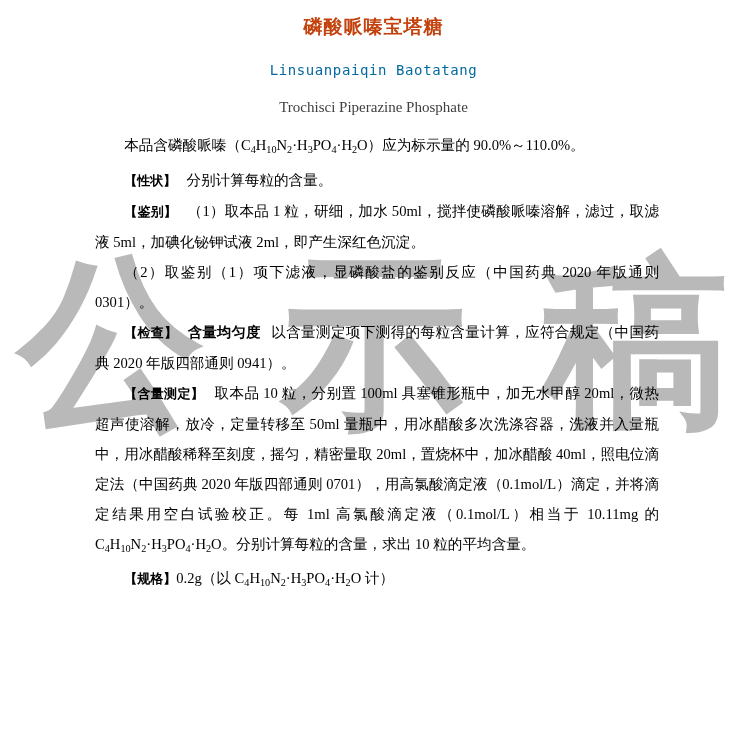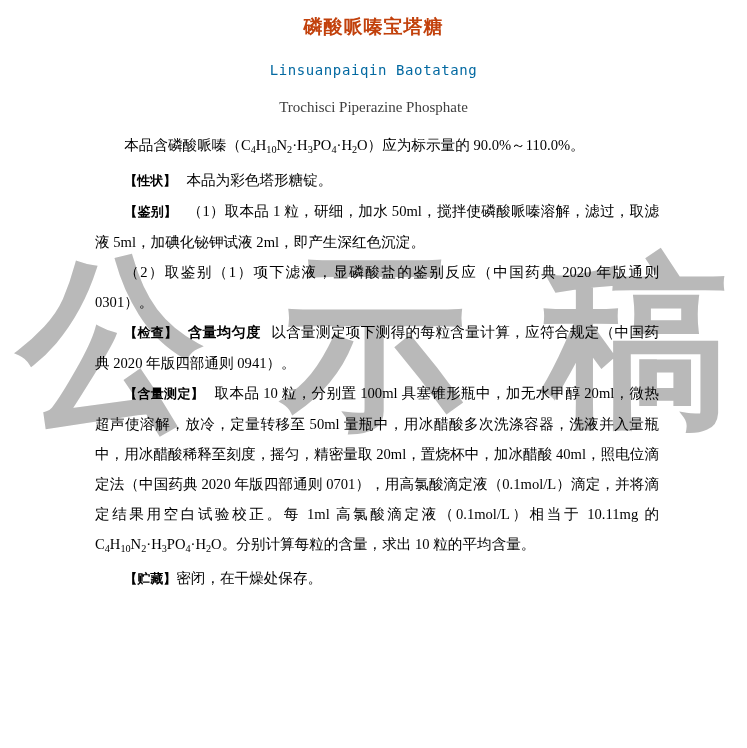--- a/index.html
+++ b/index.html
@@ -119,29 +119,29 @@
   <div class="title-block">
     <h1 class="doc-title">磷酸哌嗪宝塔糖</h1>
     <p class="doc-pinyin">Linsuanpaiqin Baotatang</p>
     <p class="doc-latin">Trochisci Piperazine Phosphate</p>
   </div>
 
   <div class="content">
 
     <p class="para"><span>本品含磷酸哌嗪（C</span><sub>4</sub><span>H</span><sub>10</sub><span>N</span><sub>2</sub><span>·</span><span>H</span><sub>3</sub><span>PO</span><sub>4</sub><span>·</span><span>H</span><sub>2</sub><span>O</span><span>）应为标示量的 90.0%～110.0%。</span></p>
 
-    <p class="para"><span class="hd">【性状】</span><span class="gap"></span><span>本品为彩色塔形糖锭。</span></p>
+    <p class="para"><span class="hd">【性状】</span><span class="gap"></span><span>分别计算每粒的含量。</span></p>
 
     <p class="para"><span class="hd">【鉴别】</span><span class="gap"></span><span>（1）取本品 1 粒，研细，加水 50ml，搅拌使磷酸哌嗪溶解，滤过，取滤液 5ml，加碘化铋钾试液 2ml，即产生深红色沉淀。</span></p>
 
     <p class="para"><span>（2）取鉴别（1）项下滤液，显磷酸盐的鉴别反应（中国药典 2020 年版通则 0301）。</span></p>
 
     <p class="para"><span class="hd">【检查】</span><span class="gap"></span><span class="sub">含量均匀度</span><span class="gap"></span><span>以含量测定项下测得的每粒含量计算，应符合规定（中国药典 2020 年版四部通则 0941）。</span></p>
 
 
     <p class="para"><span class="hd">【含量测定】</span><span class="gap"></span><span>取本品 10 粒，分别置 100ml 具塞锥形瓶中，加无水甲醇 20ml，微热超声使溶解，放冷，定量转移至 50ml 量瓶中，用冰醋酸多次洗涤容器，洗液并入量瓶中，用冰醋酸稀释至刻度，摇匀，精密量取 20ml，置烧杯中，加冰醋酸 40ml，照电位滴定法（中国药典 2020 年版四部通则 0701），用高氯酸滴定液（0.1mol/L）滴定，并将滴定结果用空白试验校正。每 1ml 高氯酸滴定液（0.1mol/L）相当于 10.11mg 的 C</span><sub>4</sub><span>H</span><sub>10</sub><span>N</span><sub>2</sub><span>·</span><span>H</span><sub>3</sub><span>PO</span><sub>4</sub><span>·</span><span>H</span><sub>2</sub><span>O</span><span>。分别计算每粒的含量，求出 10 粒的平均含量。</span></p>
 
 
+    <p class="para"><span class="hd">【规格】</span><span>0.2g（以 C</span><sub>4</sub><span>H</span><sub>10</sub><span>N</span><sub>2</sub><span>·</span><span>H</span><sub>3</sub><span>PO</span><sub>4</sub><span>·</span><span>H</span><sub>2</sub><span>O</span><span> 计）</span></p>
 
-    <p class="para"><span class="hd">【贮藏】</span><span>密闭，在干燥处保存。</span></p>
 
   </div>
 </div>
 
 </body></html>

